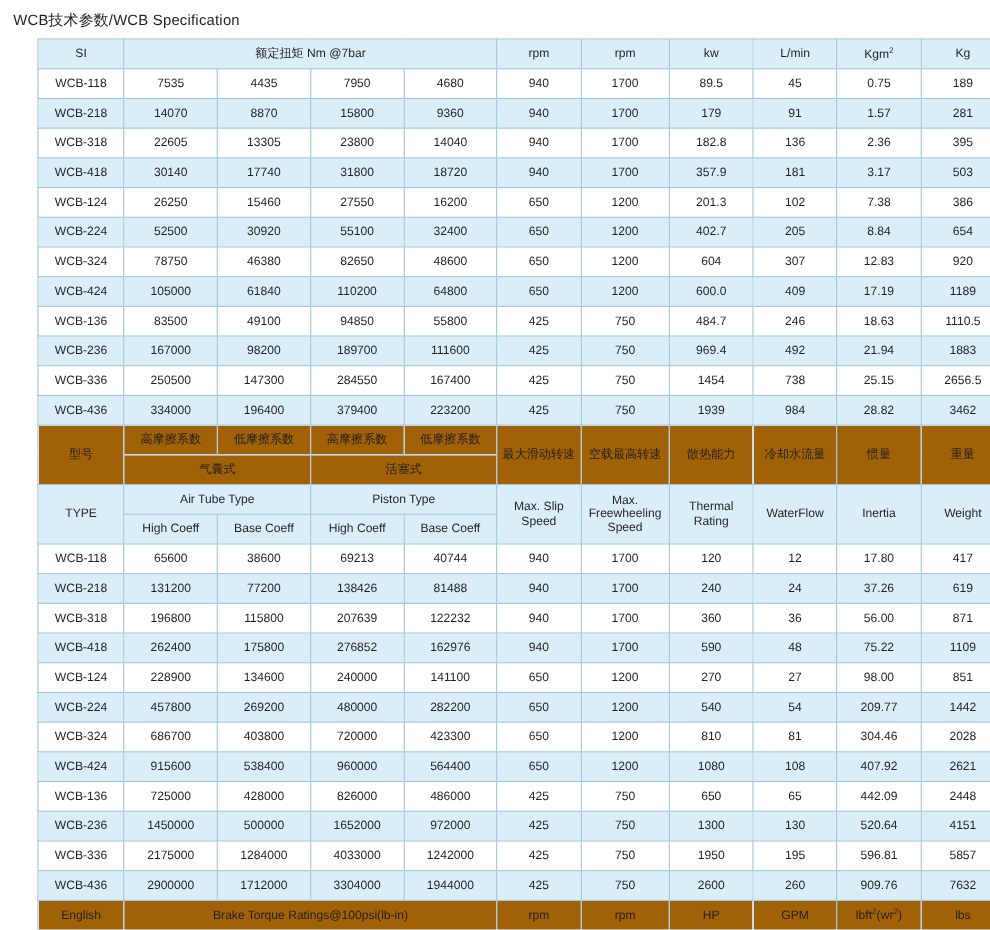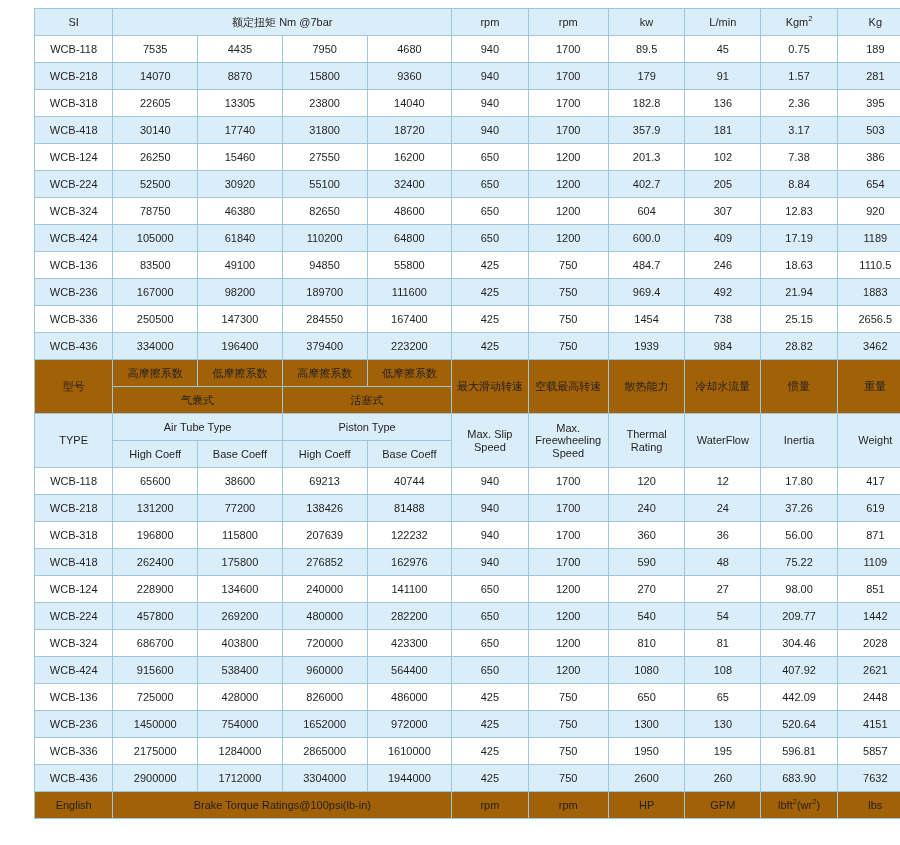--- a/index.html
+++ b/index.html
@@ -68,20 +68,21 @@
   col.c7 { width: 72px; }
   col.c8 { width: 72px; }
   col.c9 { width: 72px; }
   col.c10{ width: 72px; }
 </style>
 </head>
 <body>
 
 <div class="page">
 
+  <div class="doc-title">WCB技术参数/WCB Specification</div>
 
   <table class="spec">
     <colgroup>
       <col class="c0">
         <col class="c1">
         <col class="c2">
         <col class="c3">
         <col class="c4">
       <col class="c5">
         <col class="c6">
@@ -409,54 +410,54 @@
         <td>425</td>
         <td>750</td>
         <td>650</td>
         <td>65</td>
         <td>442.09</td>
         <td>2448</td>
       </tr>
       <tr class="row-blue">
         <td>WCB-236</td>
         <td>1450000</td>
-        <td>754000</td>
+        <td>500000</td>
         <td>1652000</td>
         <td>972000</td>
         <td>425</td>
         <td>750</td>
         <td>1300</td>
         <td>130</td>
         <td>520.64</td>
         <td>4151</td>
       </tr>
       <tr class="row-white">
         <td>WCB-336</td>
         <td>2175000</td>
         <td>1284000</td>
-        <td>2865000</td>
-        <td>1610000</td>
+        <td>4033000</td>
+        <td>1242000</td>
         <td>425</td>
         <td>750</td>
         <td>1950</td>
         <td>195</td>
         <td>596.81</td>
         <td>5857</td>
       </tr>
       <tr class="row-blue">
         <td>WCB-436</td>
         <td>2900000</td>
         <td>1712000</td>
         <td>3304000</td>
         <td>1944000</td>
         <td>425</td>
         <td>750</td>
         <td>2600</td>
         <td>260</td>
-        <td>683.90</td>
+        <td>909.76</td>
         <td>7632</td>
       </tr>
 
       <tr class="hdr-white tall">
         <td>English</td>
         <td colspan="4">Brake Torque Ratings@100psi(lb-in)</td>
         <td>rpm</td>
         <td>rpm</td>
         <td>HP</td>
         <td>GPM</td>

